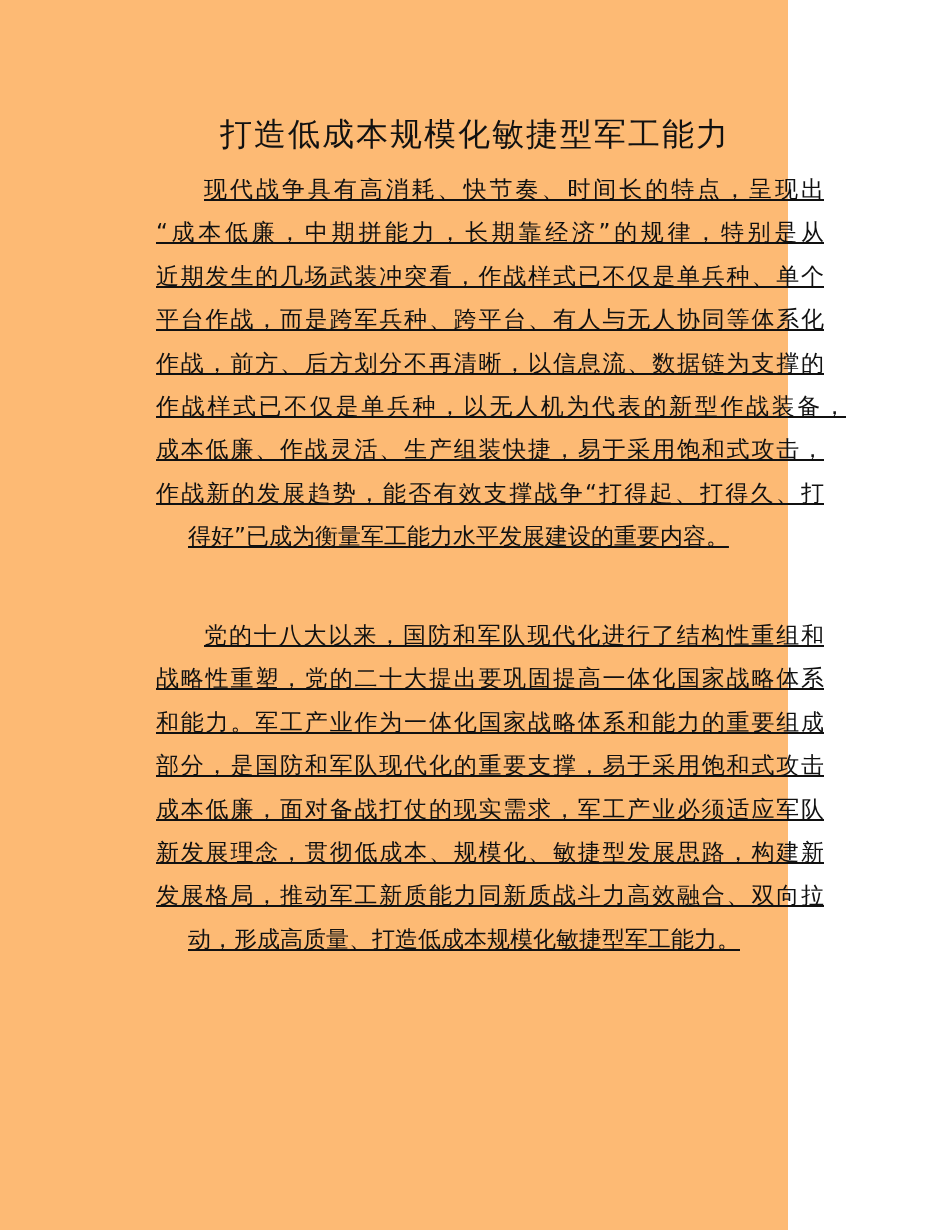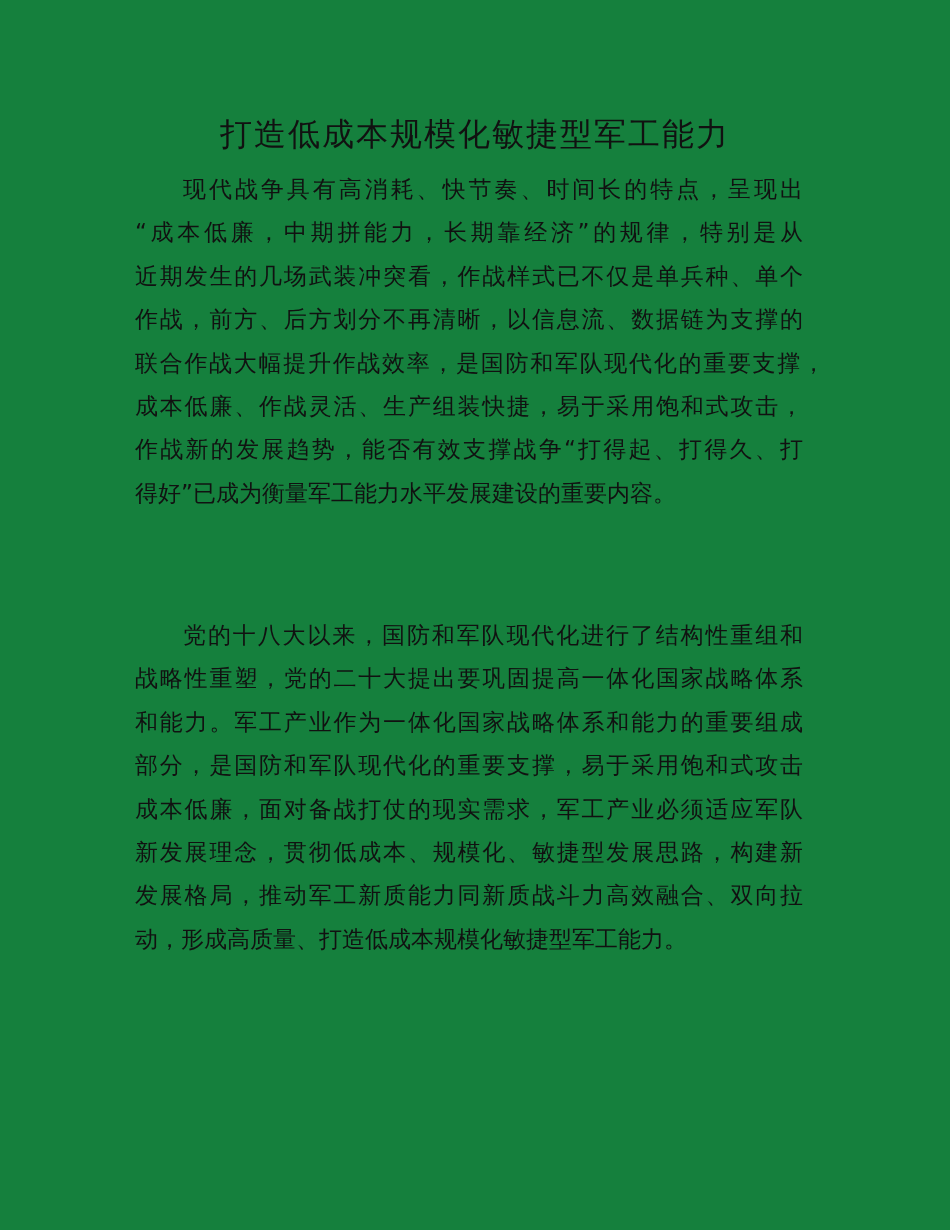--- a/index.html
+++ b/index.html
@@ -12,77 +12,80 @@
       height: 1230px;
       position: relative;
       overflow: hidden;
       font-family: "DejaVu Sans", "Liberation Sans", sans-serif;
       color: #111111;
     }
     .page {
       position: absolute;
       left: 0;
       top: 0;
-      width: 950px;
+      width: 788px;
       height: 1230px;
-      background: #15803d;
+      background: #fdba74;
     }
     .title {
       position: absolute;
       left: 0;
       top: 113px;
       width: 950px;
       text-align: center;
       font-size: 32px;
       line-height: 42px;
       letter-spacing: 2px;
       color: #111111;
       white-space: nowrap;
     }
     .para {
       position: absolute;
-      left: 135px;
+      left: 156px;
       width: 668px;
+      text-decoration: underline;
     }
     .line {
       display: block;
       height: 43.4px;
       line-height: 43.4px;
       font-size: 23px;
       white-space: nowrap;
       text-align: justify;
       text-align-last: justify;
       color: #111111;
     }
     .line.indent {
       padding-left: 48px;
     }
     .line.last {
       text-align: center;
       text-align-last: left;
+      margin-left: 32px;
     }
     .line.overhang {
       width: 690px;
     }
     #para-1 { top: 168px; }
     #para-2 { top: 614px; }
   </style>
 </head>
 <body>
 
 <div class="page">
 
   <div class="title">打造低成本规模化敏捷型军工能力</div>
 
   <div class="para" id="para-1">
     <span class="line indent">现代战争具有高消耗、快节奏、时间长的特点，呈现出</span>
     <span class="line">“成本低廉，中期拼能力，长期靠经济”的规律，特别是从</span>
     <span class="line">近期发生的几场武装冲突看，作战样式已不仅是单兵种、单个</span>
+    <span class="line">平台作战，而是跨军兵种、跨平台、有人与无人协同等体系化</span>
     <span class="line">作战，前方、后方划分不再清晰，以信息流、数据链为支撑的</span>
-    <span class="line overhang">联合作战大幅提升作战效率，是国防和军队现代化的重要支撑，</span>
+    <span class="line overhang">作战样式已不仅是单兵种，以无人机为代表的新型作战装备，</span>
     <span class="line">成本低廉、作战灵活、生产组装快捷，易于采用饱和式攻击，</span>
     <span class="line">作战新的发展趋势，能否有效支撑战争“打得起、打得久、打</span>
     <span class="line last">得好”已成为衡量军工能力水平发展建设的重要内容。</span>
   </div>
 
   <div class="para" id="para-2">
     <span class="line indent">党的十八大以来，国防和军队现代化进行了结构性重组和</span>
     <span class="line">战略性重塑，党的二十大提出要巩固提高一体化国家战略体系</span>
     <span class="line">和能力。军工产业作为一体化国家战略体系和能力的重要组成</span>
     <span class="line">部分，是国防和军队现代化的重要支撑，易于采用饱和式攻击</span>

